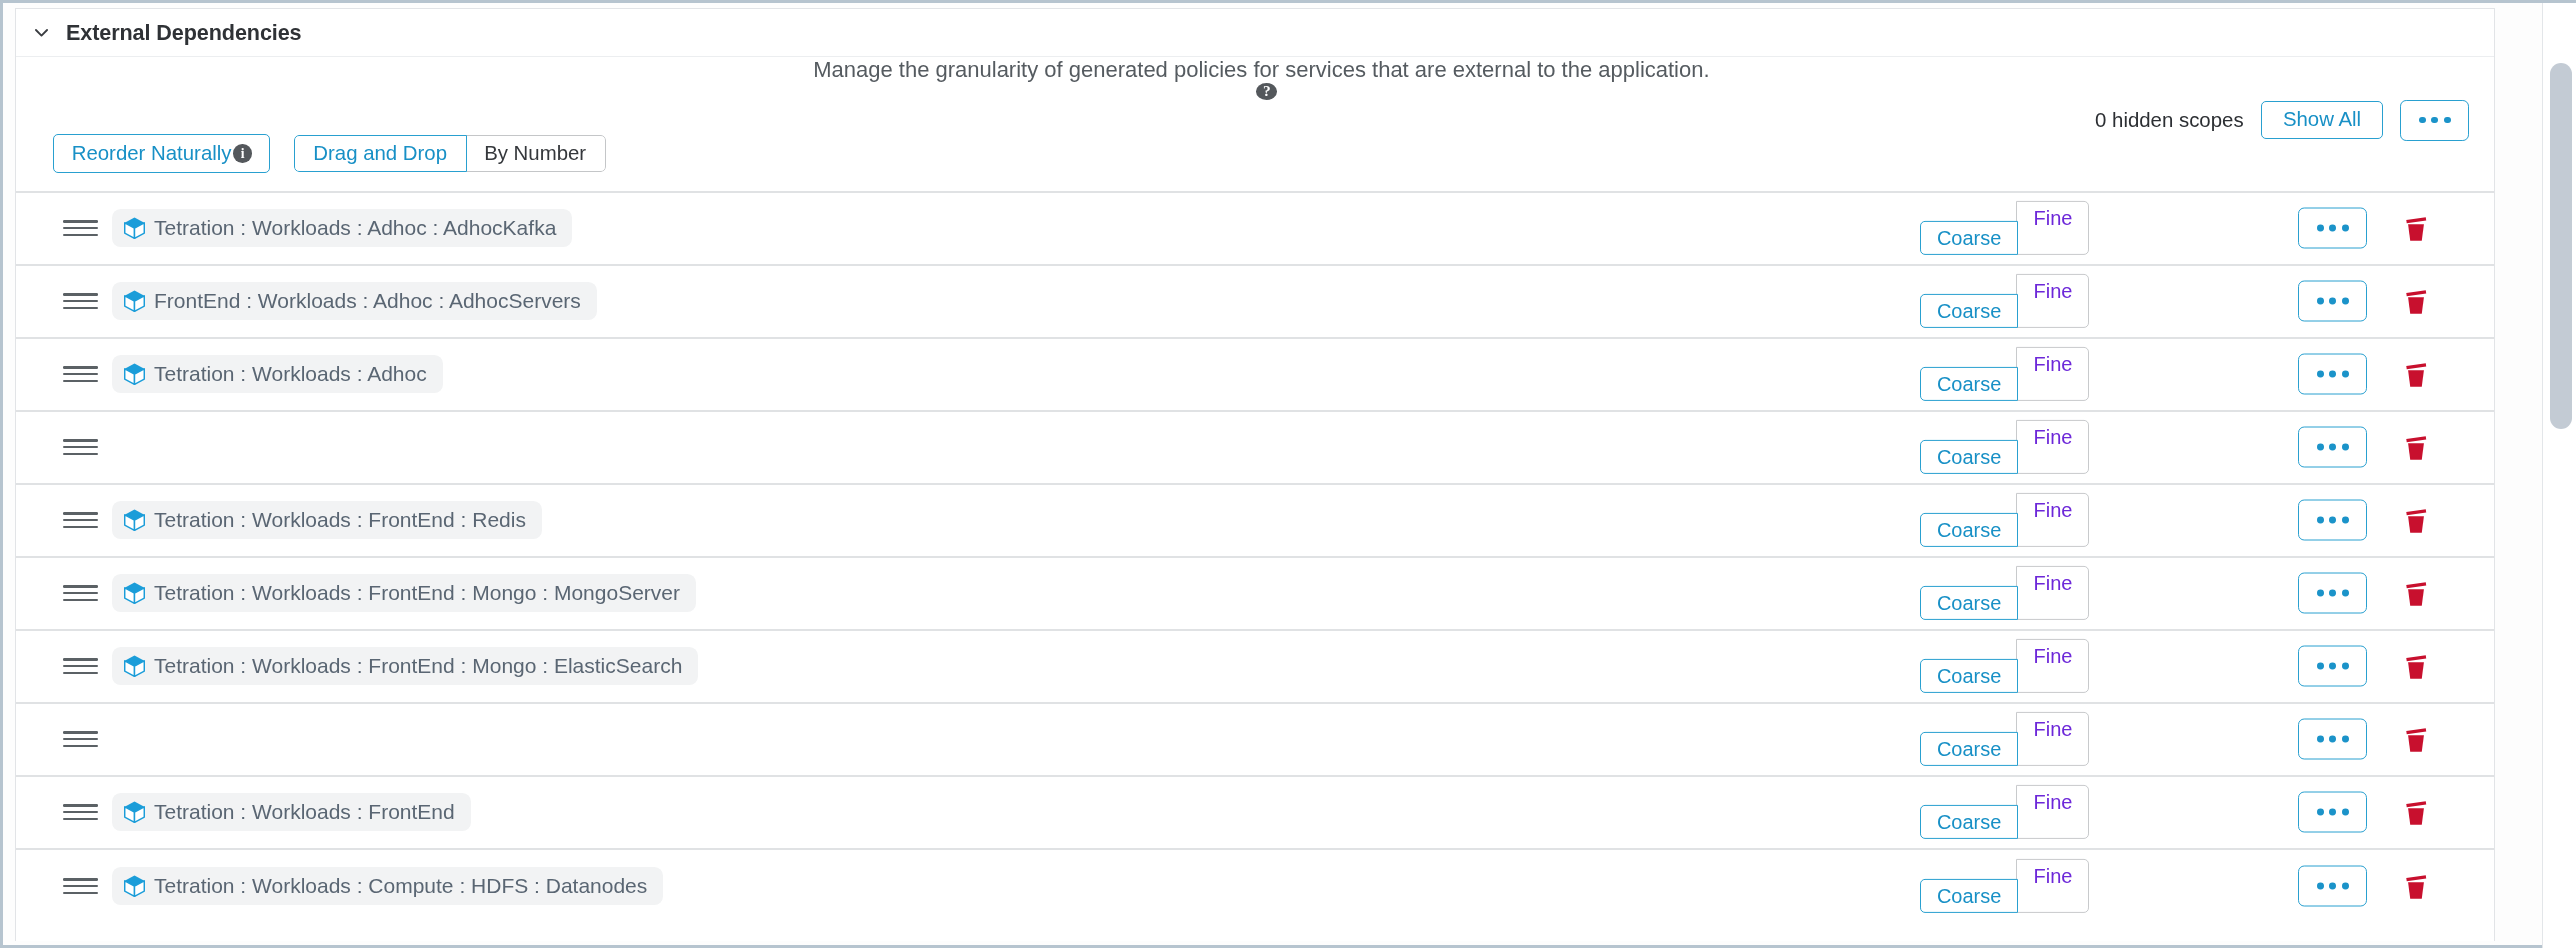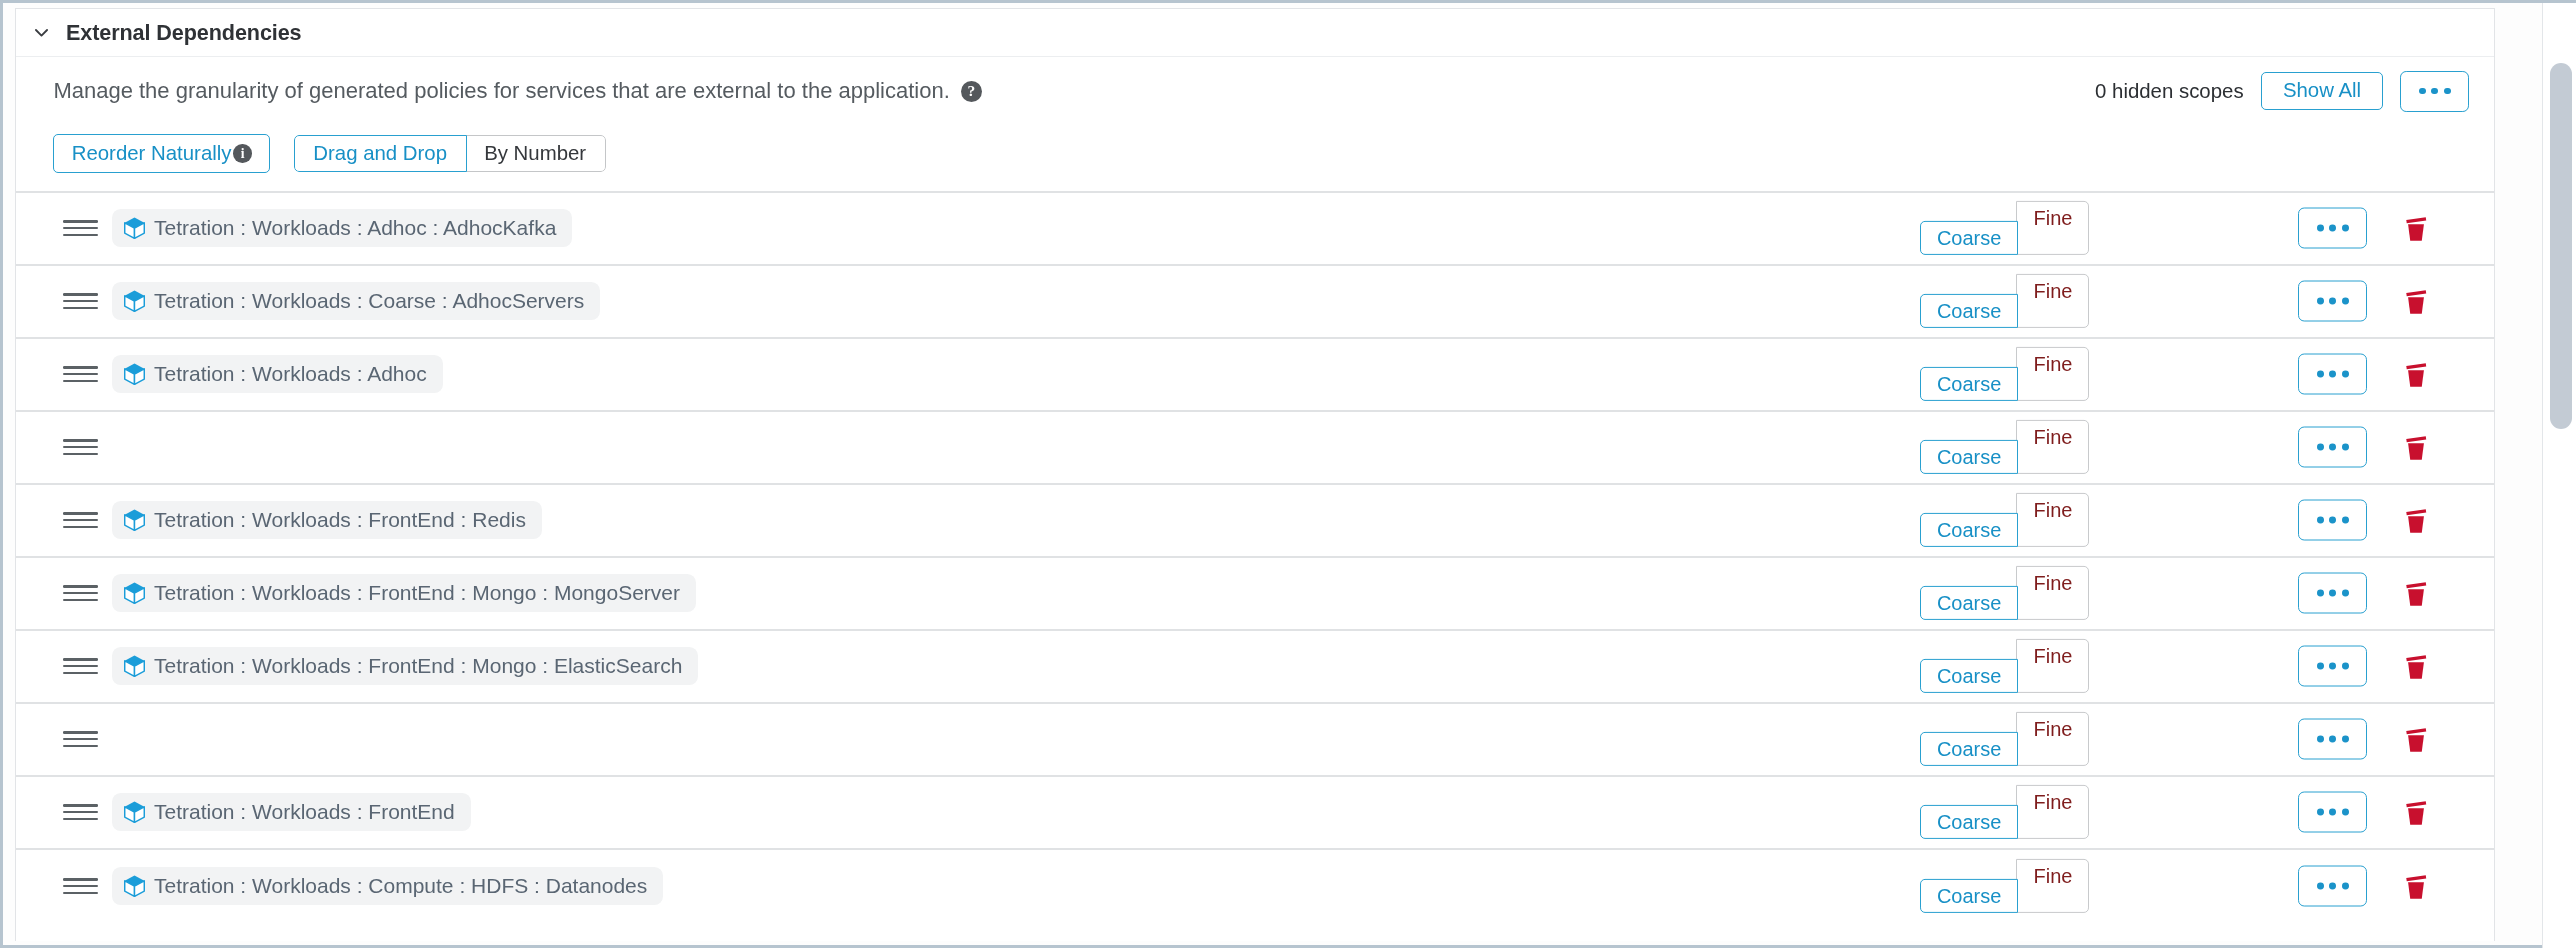--- a/index.html
+++ b/index.html
@@ -83,20 +83,21 @@
     letter-spacing: -0.1px;
   }
 
   
   .desc-row {
     position: relative;
     display: flex;
     align-items: center;
     height: 68px;
     padding: 0 25px 0 37px;
+    flex-direction: column;
   }
   .desc-text {
     font-size: 22px;
     color: #555b60;
     white-space: nowrap;
   }
   .help-icon {
     display: inline-flex;
     align-items: center;
     justify-content: center;
@@ -286,21 +287,21 @@
     border: 1.9px solid #29a0d0;
     color: #1890c6;
     border-radius: 5px 0 0 5px;
     position: relative;
     z-index: 2;
     margin-right: -1.9px;
     margin-top: 20px;
   }
   .gran-item.inactive {
     border: 1.9px solid #c8cacc;
-    color: #7f1d1d;
+    color: #6d28d9;
     border-radius: 0 5px 5px 0;
   }
   .row-dots {
     position: absolute;
     right: 127px;
     top: 50%;
     transform: translateY(-50%);
   }
   .trash-btn {
     position: absolute;
@@ -403,21 +404,21 @@
               <span></span>
               <span></span>
               <span></span>
             </div>
           <div class="scope-pill">
             <svg class="cube-icon" width="21" height="22" viewBox="0 0 34 36">
               <path d="M17 1 L33 9.5 L17 18 L1 9.5 Z" fill="#1b9dd9"></path>
               <path d="M1 9.5 L17 18 L17 35 L1 26.5 Z" fill="#ffffff" stroke="#1b9dd9" stroke-width="2.4" stroke-linejoin="round"></path>
               <path d="M33 9.5 L17 18 L17 35 L33 26.5 Z" fill="#ffffff" stroke="#1b9dd9" stroke-width="2.4" stroke-linejoin="round"></path>
             </svg>
-            <span class="scope-label">Tetration : Workloads : Coarse : AdhocServers</span>
+            <span class="scope-label">FrontEnd : Workloads : Adhoc : AdhocServers</span>
           </div>
           <div class="granularity">
             <span class="gran-item active">Coarse</span>
             <span class="gran-item inactive">Fine</span>
           </div>
           <span class="btn-dots row-dots">
             <i></i>
               <i></i>
               <i></i>
           </span>

